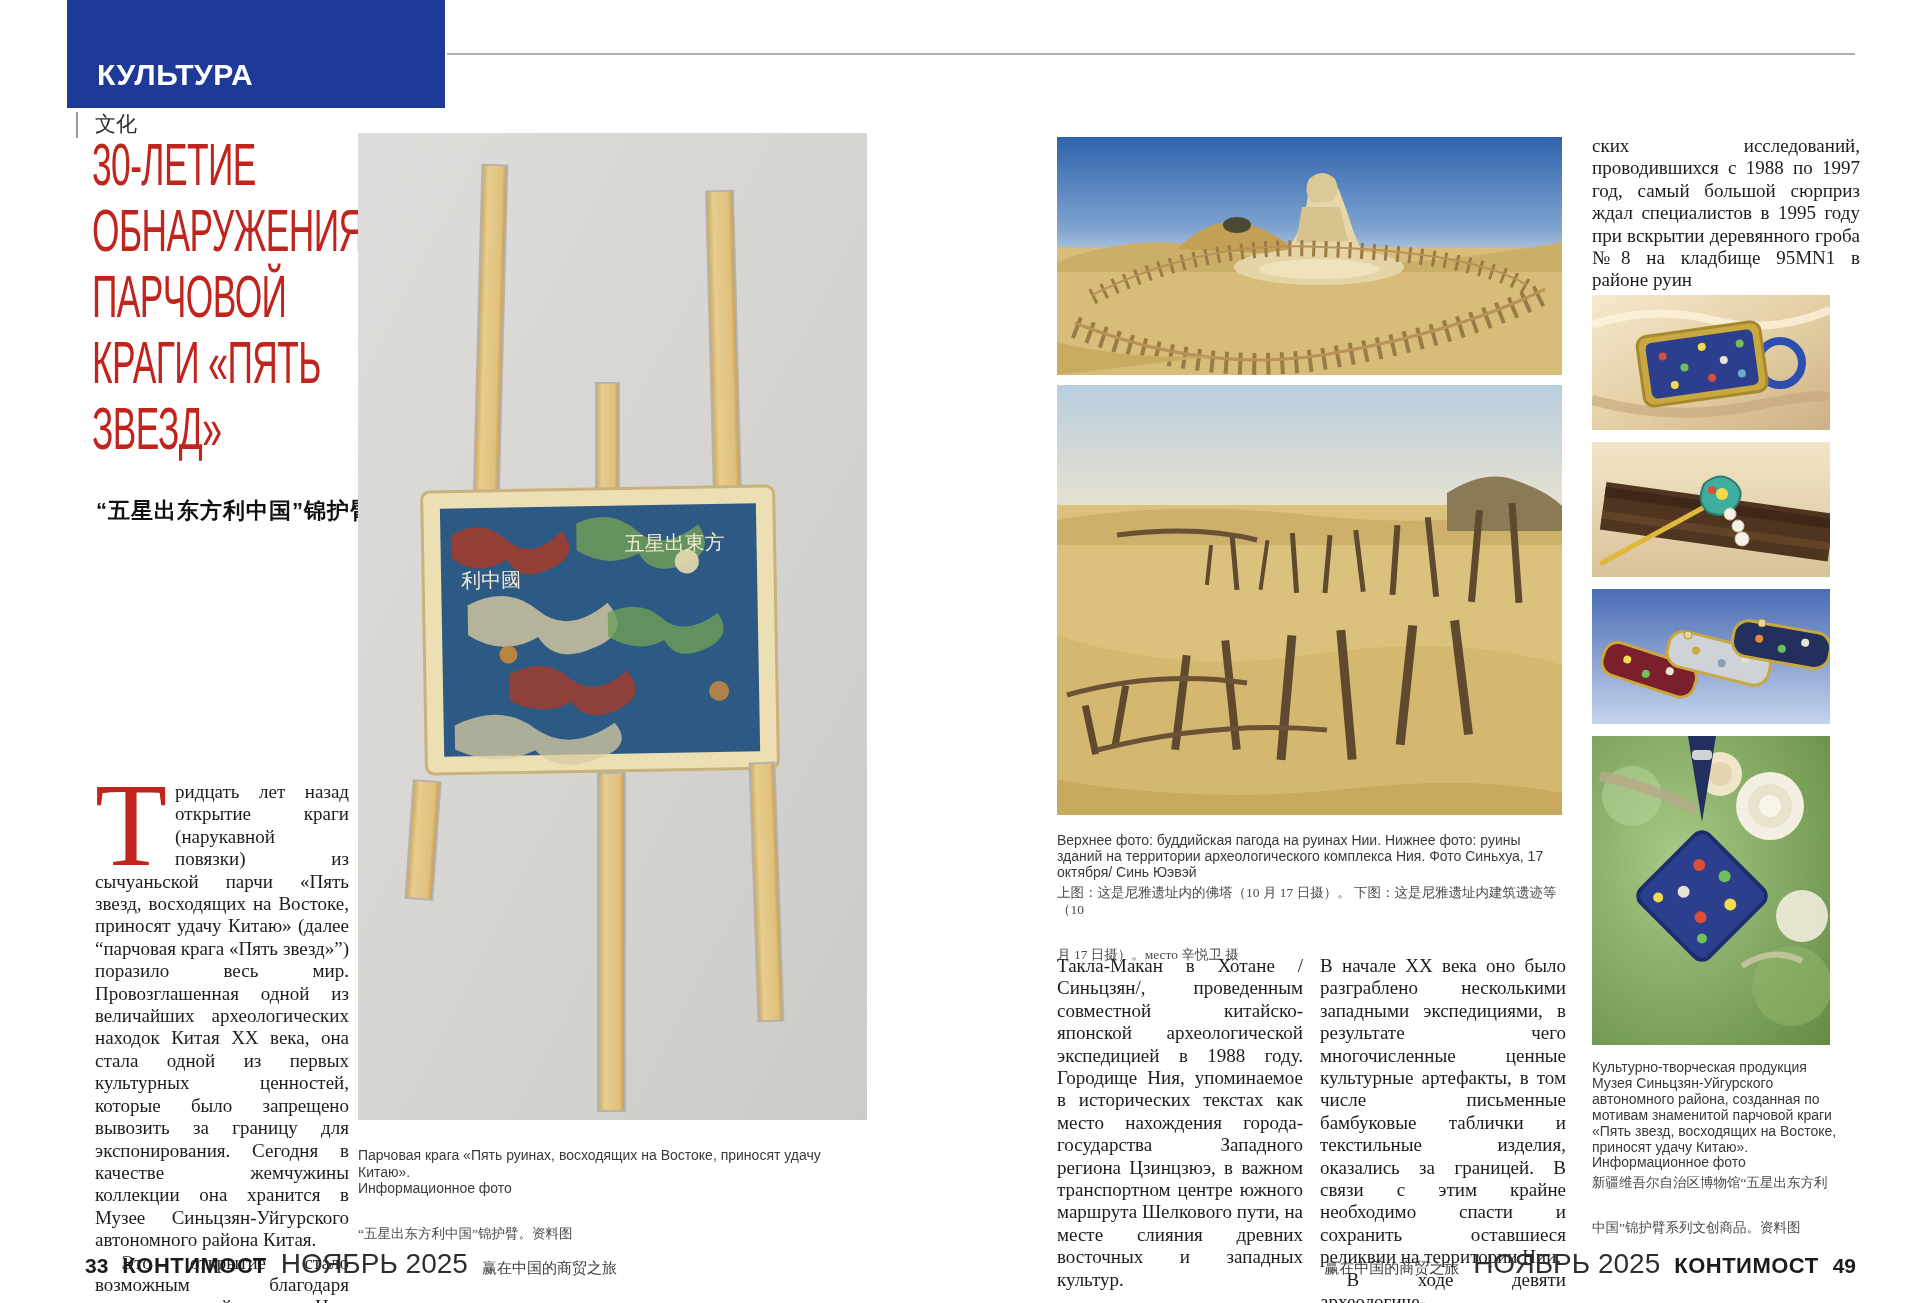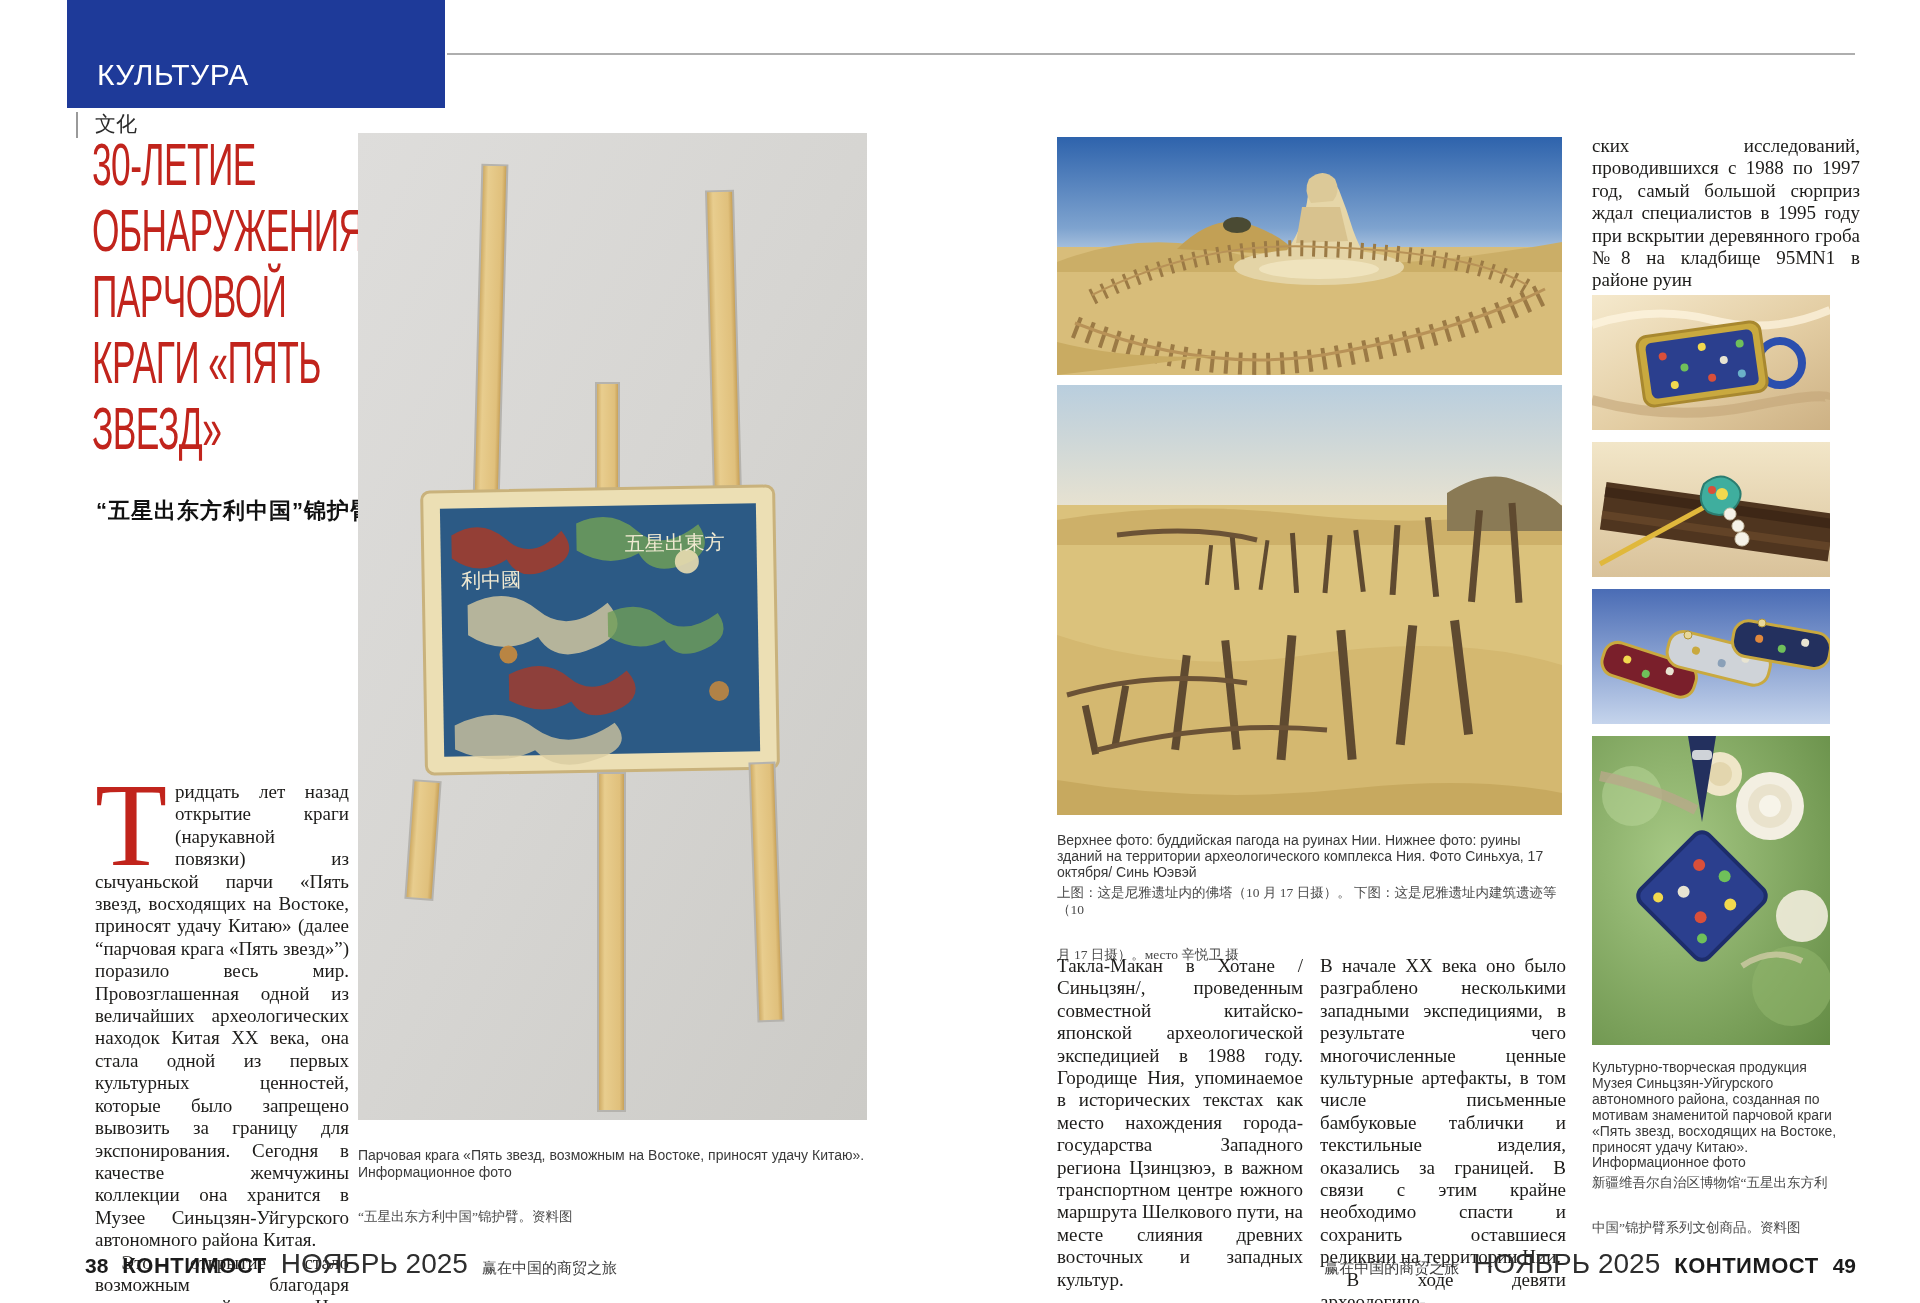--- a/index.html
+++ b/index.html
@@ -2,21 +2,21 @@
 <html lang="ru"><head>
 <meta charset="utf-8">
 <style>
   html,body{margin:0;padding:0;background:#ffffff;}
   .spread{position:relative;width:1920px;height:1303px;background:#ffffff;overflow:hidden;
           font-family:"Liberation Serif",serif;color:#1d1c1a;}
 
   
   .section-box{position:absolute;left:67px;top:0;width:378px;height:108px;background:#1e3a99;
                display:flex;align-items:flex-end;}
-  .section-box .label{color:#ffffff;font-family:"Liberation Sans",sans-serif;font-weight:normal;
+  .section-box .label{color:#ffffff;font-family:"Liberation Sans",sans-serif;font-weight:bold;
                font-size:30px;letter-spacing:.5px;margin:0 0 16px 30px;}
   .hrule{position:absolute;left:447px;top:53px;width:1408px;height:2px;background:#aeaeae;}
   .zh-bar{position:absolute;left:76px;top:112px;width:2px;height:26px;background:#9a9a9a;}
   .zh-section{position:absolute;left:95px;top:110px;font-size:21px;color:#2b2b2b;}
 
   
   .main-title{position:absolute;left:92px;top:132px;color:#c1241c;
               font-family:"Liberation Sans",sans-serif;font-weight:normal;
               font-size:59px;line-height:66px;}
   .main-title .tline{display:block;transform:scaleX(.60);transform-origin:0 50%;
@@ -140,21 +140,21 @@
 
       <g>
         <rect x="52" y="648" width="27" height="118" fill="url(#strap)" stroke="#b5b3ae" stroke-width="2" transform="rotate(4 65 700)"></rect>
         <rect x="240" y="640" width="27" height="338" fill="url(#strap)" stroke="#b5b3ae" stroke-width="2"></rect>
         <rect x="396" y="630" width="25" height="258" fill="url(#strap)" stroke="#b5b3ae" stroke-width="2" transform="rotate(-2 408 760)"></rect>
       </g>
     </svg>
   </div>
 
   <div class="caption cap-armguard">
-    <div>Парчовая крага «Пять звезд, возможным на Востоке, приносят удачу Китаю».</div>
+    <div>Парчовая крага «Пять руинах, восходящих на Востоке, приносят удачу Китаю».</div>
     <div>Информационное фото</div>
     <div class="cap-zh cap-zh-row">
       <span>“五星出东方利中国”锦护臂。</span>
       <span class="credit">资料图</span>
     </div>
   </div>
 
   <div class="bodycol col-topright">
     <p>ских исследований, проводившихся с 1988 по 1997 год, самый большой сюрприз ждал специалистов в 1995 году при вскрытии деревянного гроба №8 на кладбище 95MN1 в районе руин</p>
   </div>
@@ -383,21 +383,21 @@
     <div class="cap-zh">
       <div>新疆维吾尔自治区博物馆“五星出东方利</div>
       <div class="cap-zh-row">
         <span>中国”锦护臂系列文创商品。</span>
         <span class="credit">资料图</span>
       </div>
     </div>
   </div>
 
   <div class="footer footer-left">
-    <span class="pagenum">38</span>
+    <span class="pagenum">33</span>
     <span class="mag">КОНТИМОСТ</span>
     <span class="issue">НОЯБРЬ 2025</span>
     <span class="tagline">赢在中国的商贸之旅</span>
   </div>
   <div class="footer footer-right">
     <span class="tagline">赢在中国的商贸之旅</span>
     <span class="issue">НОЯБРЬ 2025</span>
     <span class="mag">КОНТИМОСТ</span>
     <span class="pagenum">49</span>
   </div>

